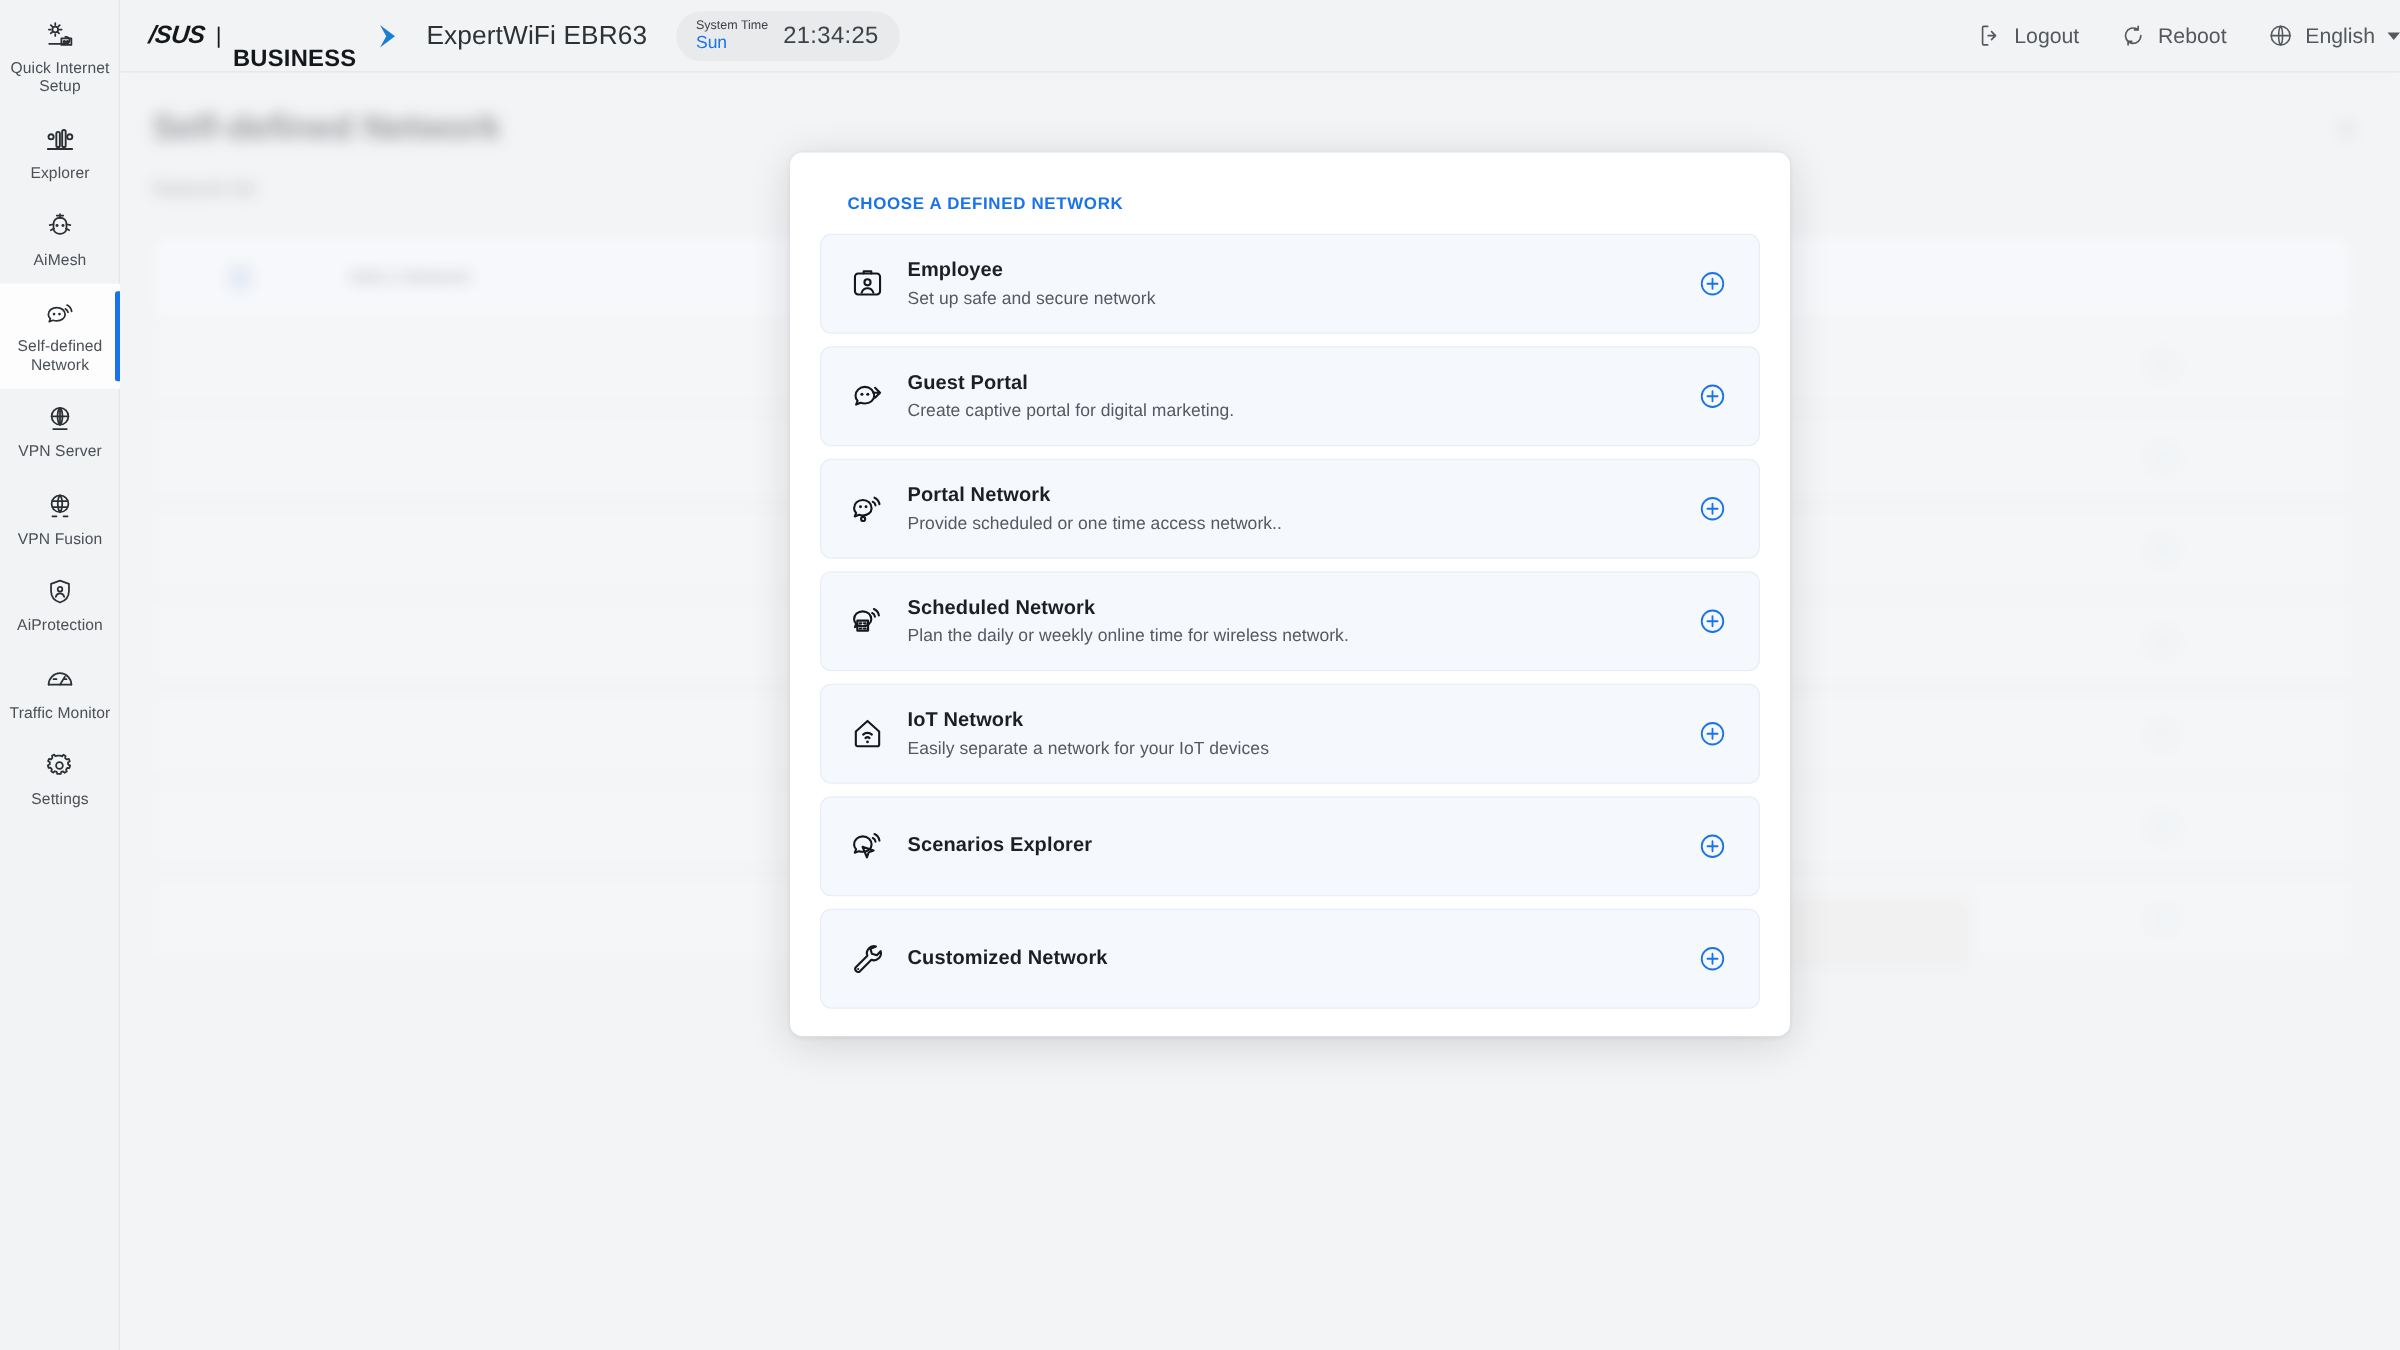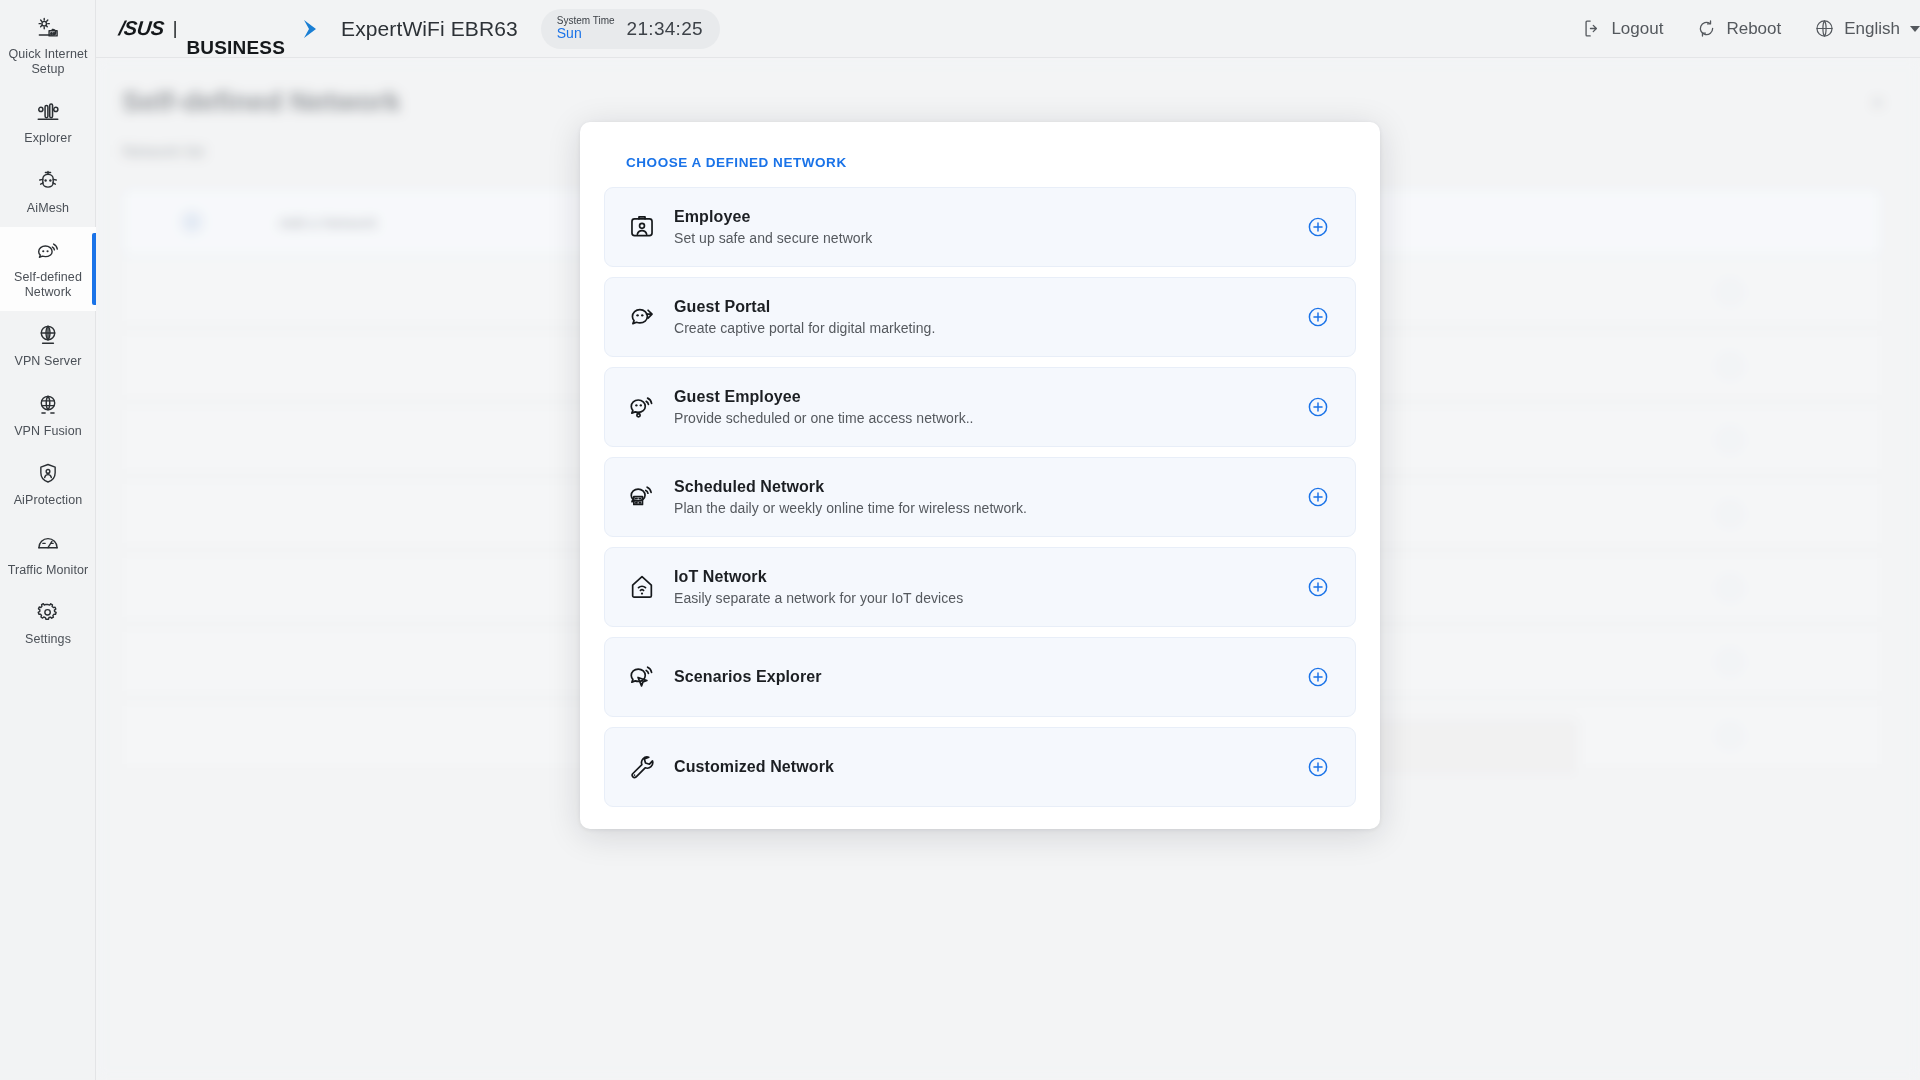--- a/index.html
+++ b/index.html
@@ -183,21 +183,21 @@
   }
 
   
   #modal-overlay {
     position: absolute; inset: 0;
     z-index: 20;
     background: rgba(255,255,255,0.12);
   }
   #modal {
     position: absolute;
-    left: 580px; top: 122px;
+    left: 632px; top: 122px;
     width: 800px;
     background: #ffffff;
     border-radius: 10px;
     box-shadow: 0 6px 34px rgba(18,24,38,0.14), 0 1px 4px rgba(18,24,38,0.08);
     padding: 24px 24px 22px 24px;
     z-index: 25;
   }
   .modal-heading {
     color: #1a73e8;
     font-size: 13.5px;
@@ -505,21 +505,21 @@
       <svg viewBox="0 0 24 24" fill="none" stroke="currentColor" stroke-width="1.45" stroke-linecap="round" stroke-linejoin="round">
         <path d="M2.8 11.6c0-3.2 2.6-5.6 6-5.6s6 2.4 6 5.6c0 2.9-2.6 5-6 5-.9 0-1.8-.15-2.6-.45l-2.9 1.1.9-2.4c-.86-.84-1.4-2-1.4-3.25z"></path>
         <circle cx="7.2" cy="10.6" r="1.0" fill="currentColor" stroke="none"></circle>
         <circle cx="11" cy="10.6" r="1.0" fill="currentColor" stroke="none"></circle>
         <path d="M15.6 7.2a3.2 3.2 0 0 1 1.9 2.5M16.8 4.4a6 6 0 0 1 3.4 4.5"></path>
         <circle cx="9" cy="19" r="1.4"></circle>
         <path d="M9 16.8v.8"></path>
       </svg>
     </span>
     <span class="opt-text">
-      <span class="opt-title">Guest Employee</span>
+      <span class="opt-title">Portal Network</span>
       <span class="opt-desc">Provide scheduled or one time access network..</span>
     </span>
     <span class="opt-add">
       <svg viewBox="0 0 24 24" fill="none" stroke="currentColor" stroke-width="1.6" stroke-linecap="round">
         <circle cx="12" cy="12" r="9.4"></circle>
           <path d="M12 7.6v8.8M7.6 12h8.8"></path>
       </svg>
     </span>
   </div>
 

